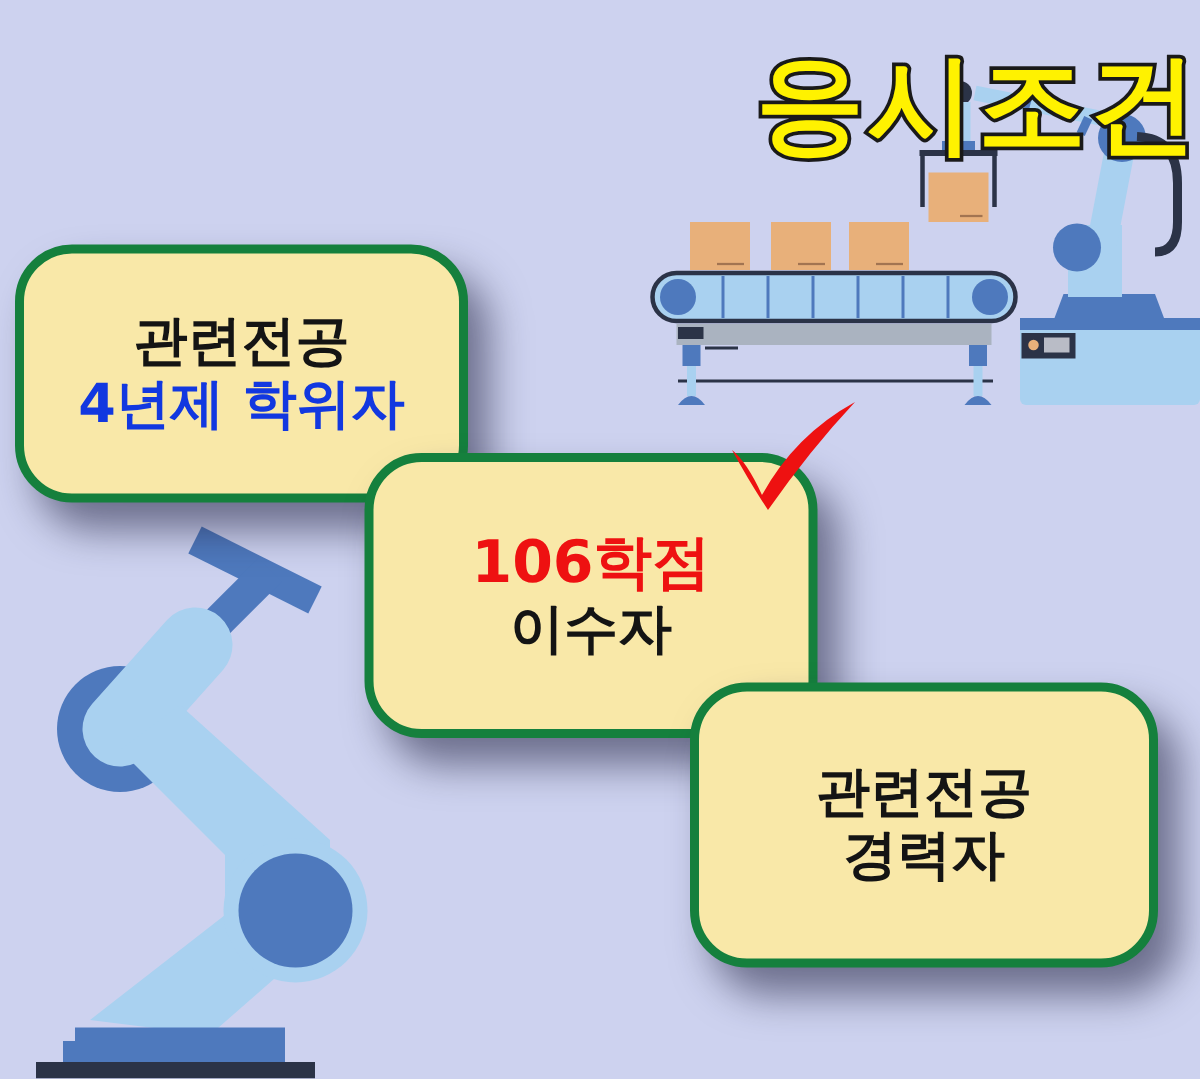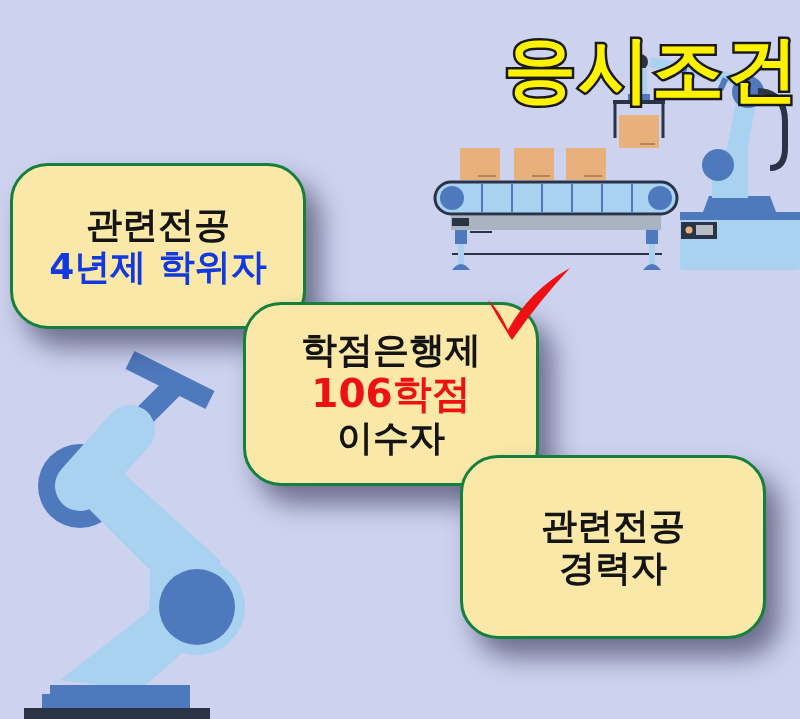--- a/index.html
+++ b/index.html
@@ -5,21 +5,21 @@
   html, body { margin:0; padding:0; }
   body { width:800px; height:719px; overflow:hidden; background:#cdd2ef; position:relative; font-family:"DejaVu Sans", sans-serif; }
   .scene { position:absolute; left:0; top:0; width:800px; height:719px; }
   .title {
     position:absolute; left:0; width:800px; top:22px; text-align:right;
     font-size:72px; font-weight:bold; color:#fff200; letter-spacing:2px;
     -webkit-text-stroke:5px #1a1a1a; paint-order:stroke fill;
     text-shadow: 0 0 1px #1a1a1a;
   }
   .card {
-    position:absolute; background:#f9e8a8; border:3px solid #15803d; border-radius:38px;
+    position:absolute; background:#f9e8a8; border:6px solid #15803d; border-radius:38px;
     box-shadow: 14px 18px 26px rgba(30,30,60,0.55);
     display:flex; flex-direction:column; align-items:center; justify-content:center;
     font-weight:bold; text-align:center; line-height:1.18;
   }
   .card .line { font-size:36px; color:#141414; }
   .card .blue { color:#1238e0;text-align:right; }
   .card .red { color:#ee1111; font-size:39px; }
   #card1 { left:10px; top:163px; width:290px; height:160px; }
   #card2 { left:243px; top:302px; width:290px; height:178px; }
   #card3 { left:460px; top:455px; width:300px; height:178px; }
@@ -100,21 +100,20 @@
   </svg>
 
   <div class="title">응시조건</div>
 
   <div class="card" id="card1">
     <div class="line">관련전공</div>
     <div class="line blue">4년제 학위자</div>
   </div>
 
   <div class="card" id="card2">
-    <div class="line">학점은행제</div>
     <div class="line red">106학점</div>
     <div class="line">이수자</div>
   </div>
 
   <div class="card" id="card3">
     <div class="line">관련전공</div>
     <div class="line">경력자</div>
   </div>
 
   <svg width="800" height="719" viewBox="0 0 800 719" style="pointer-events:none">

